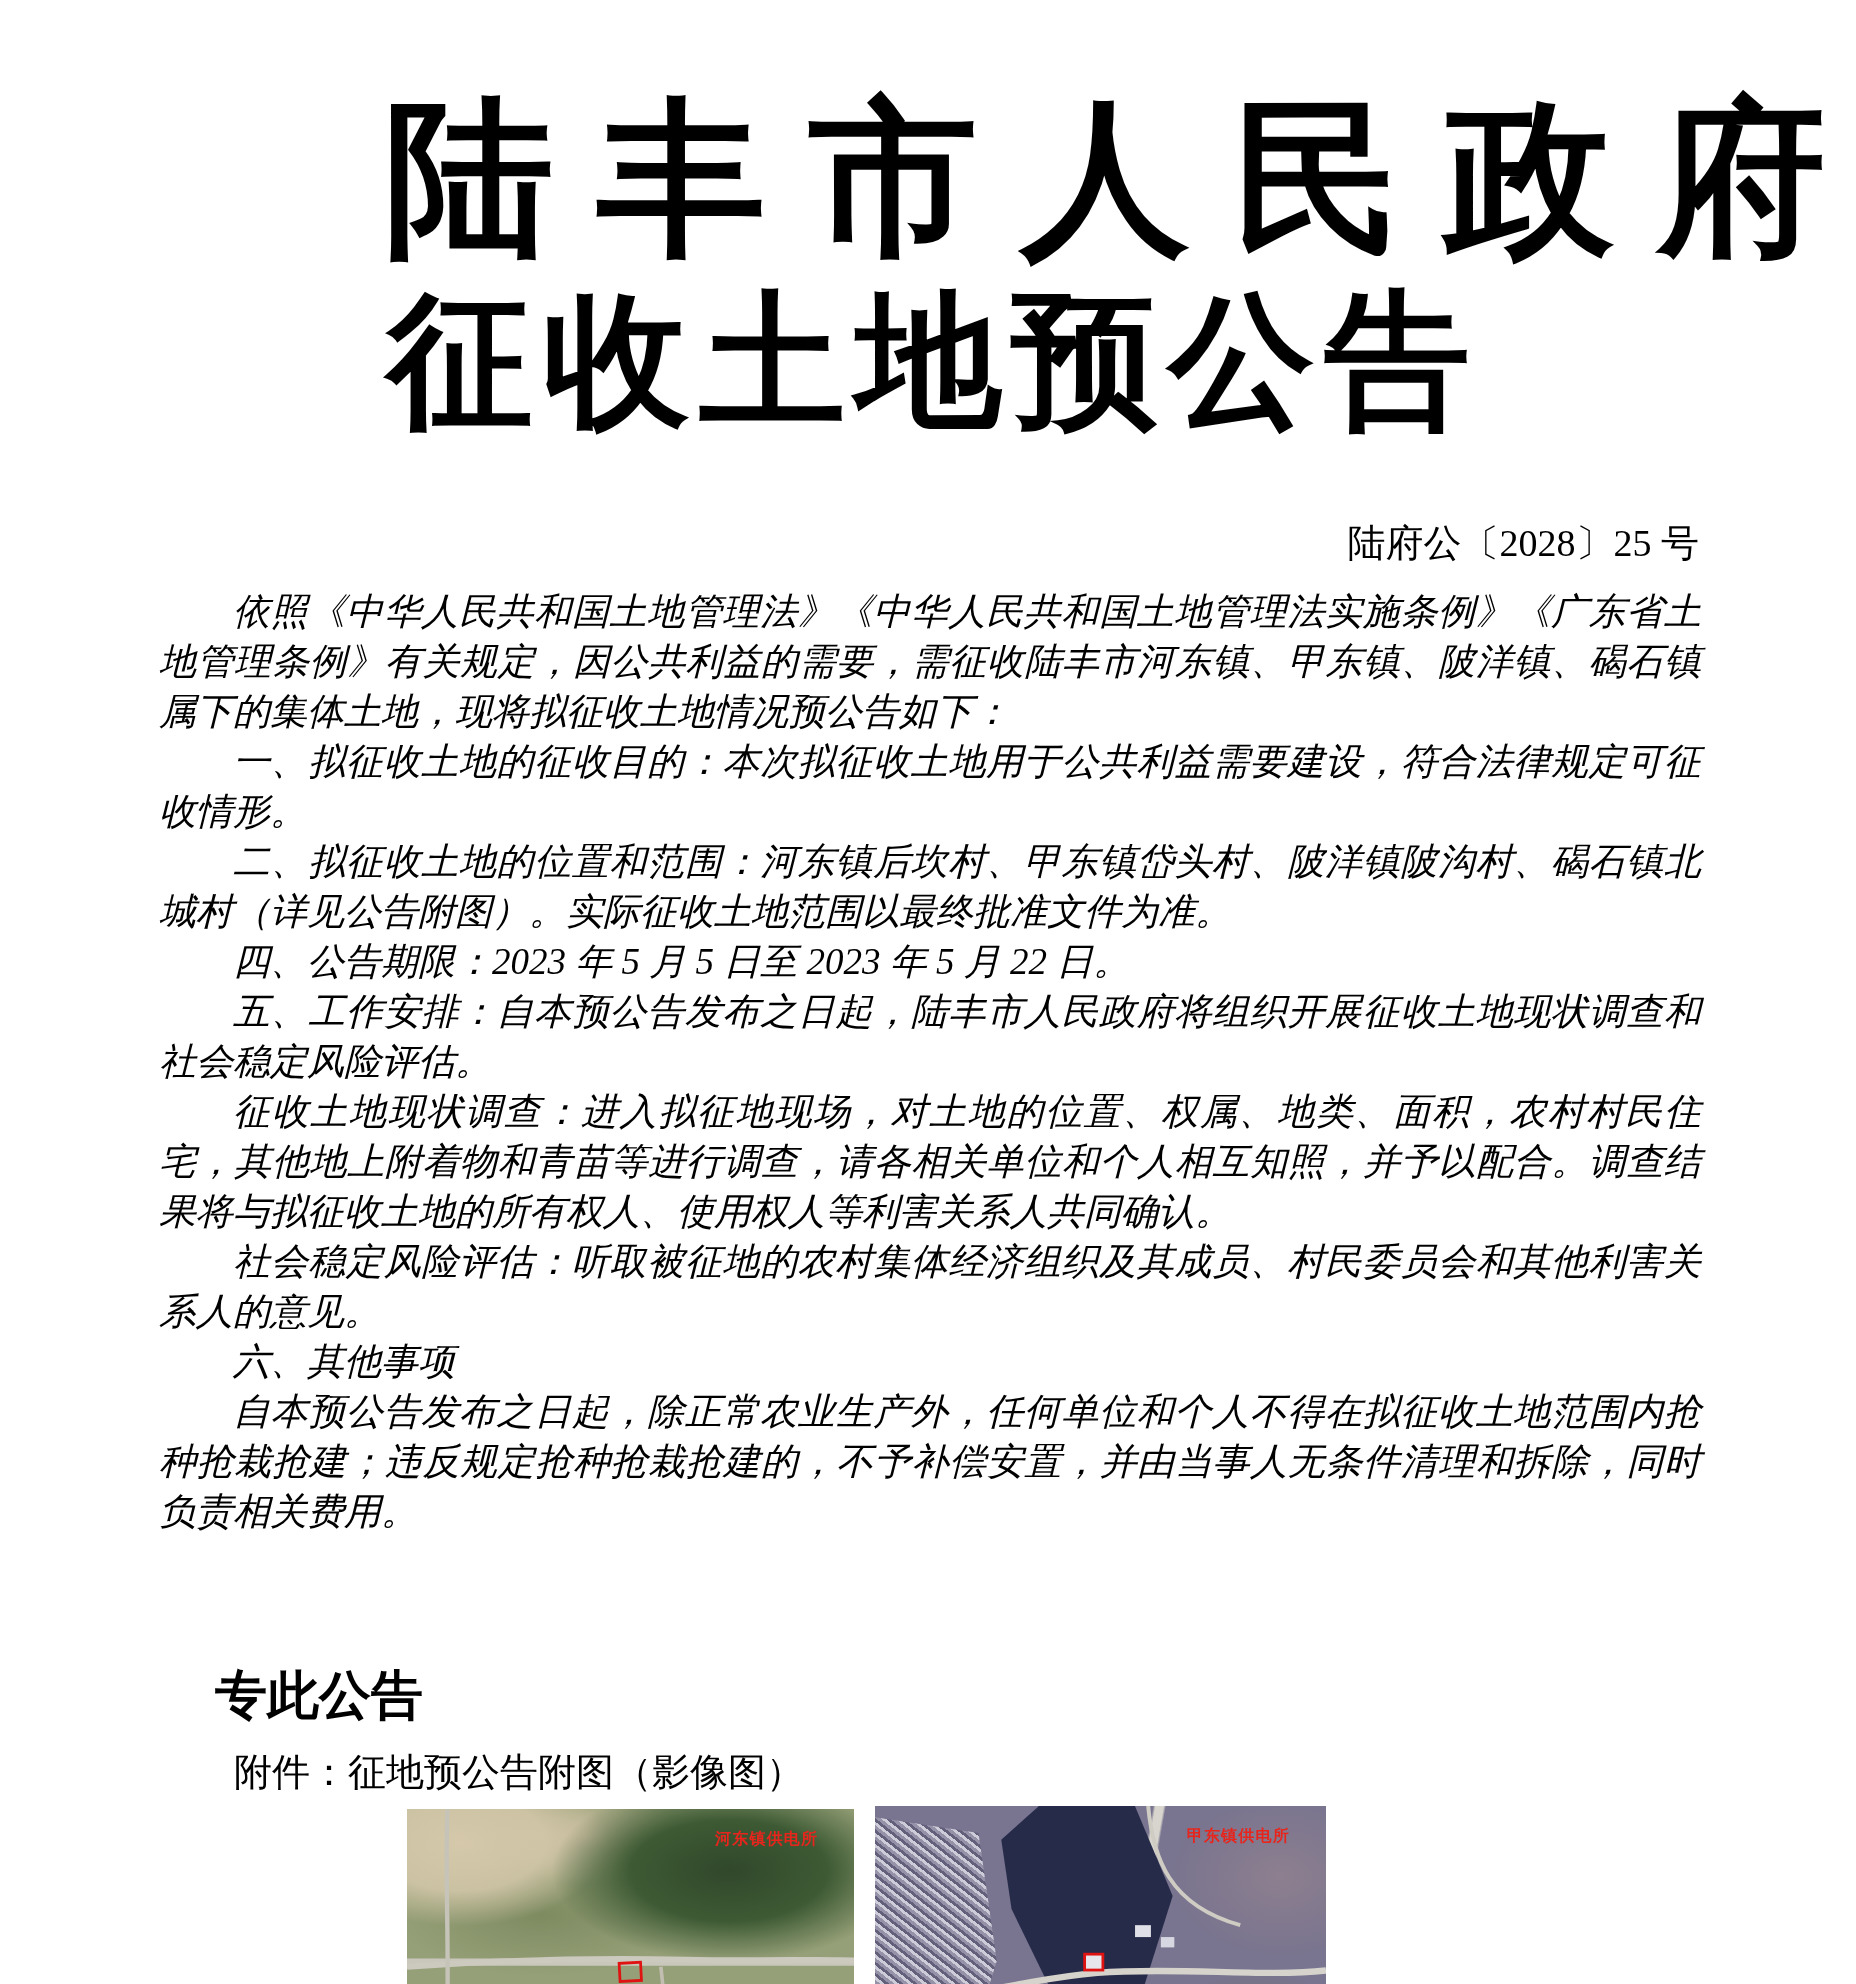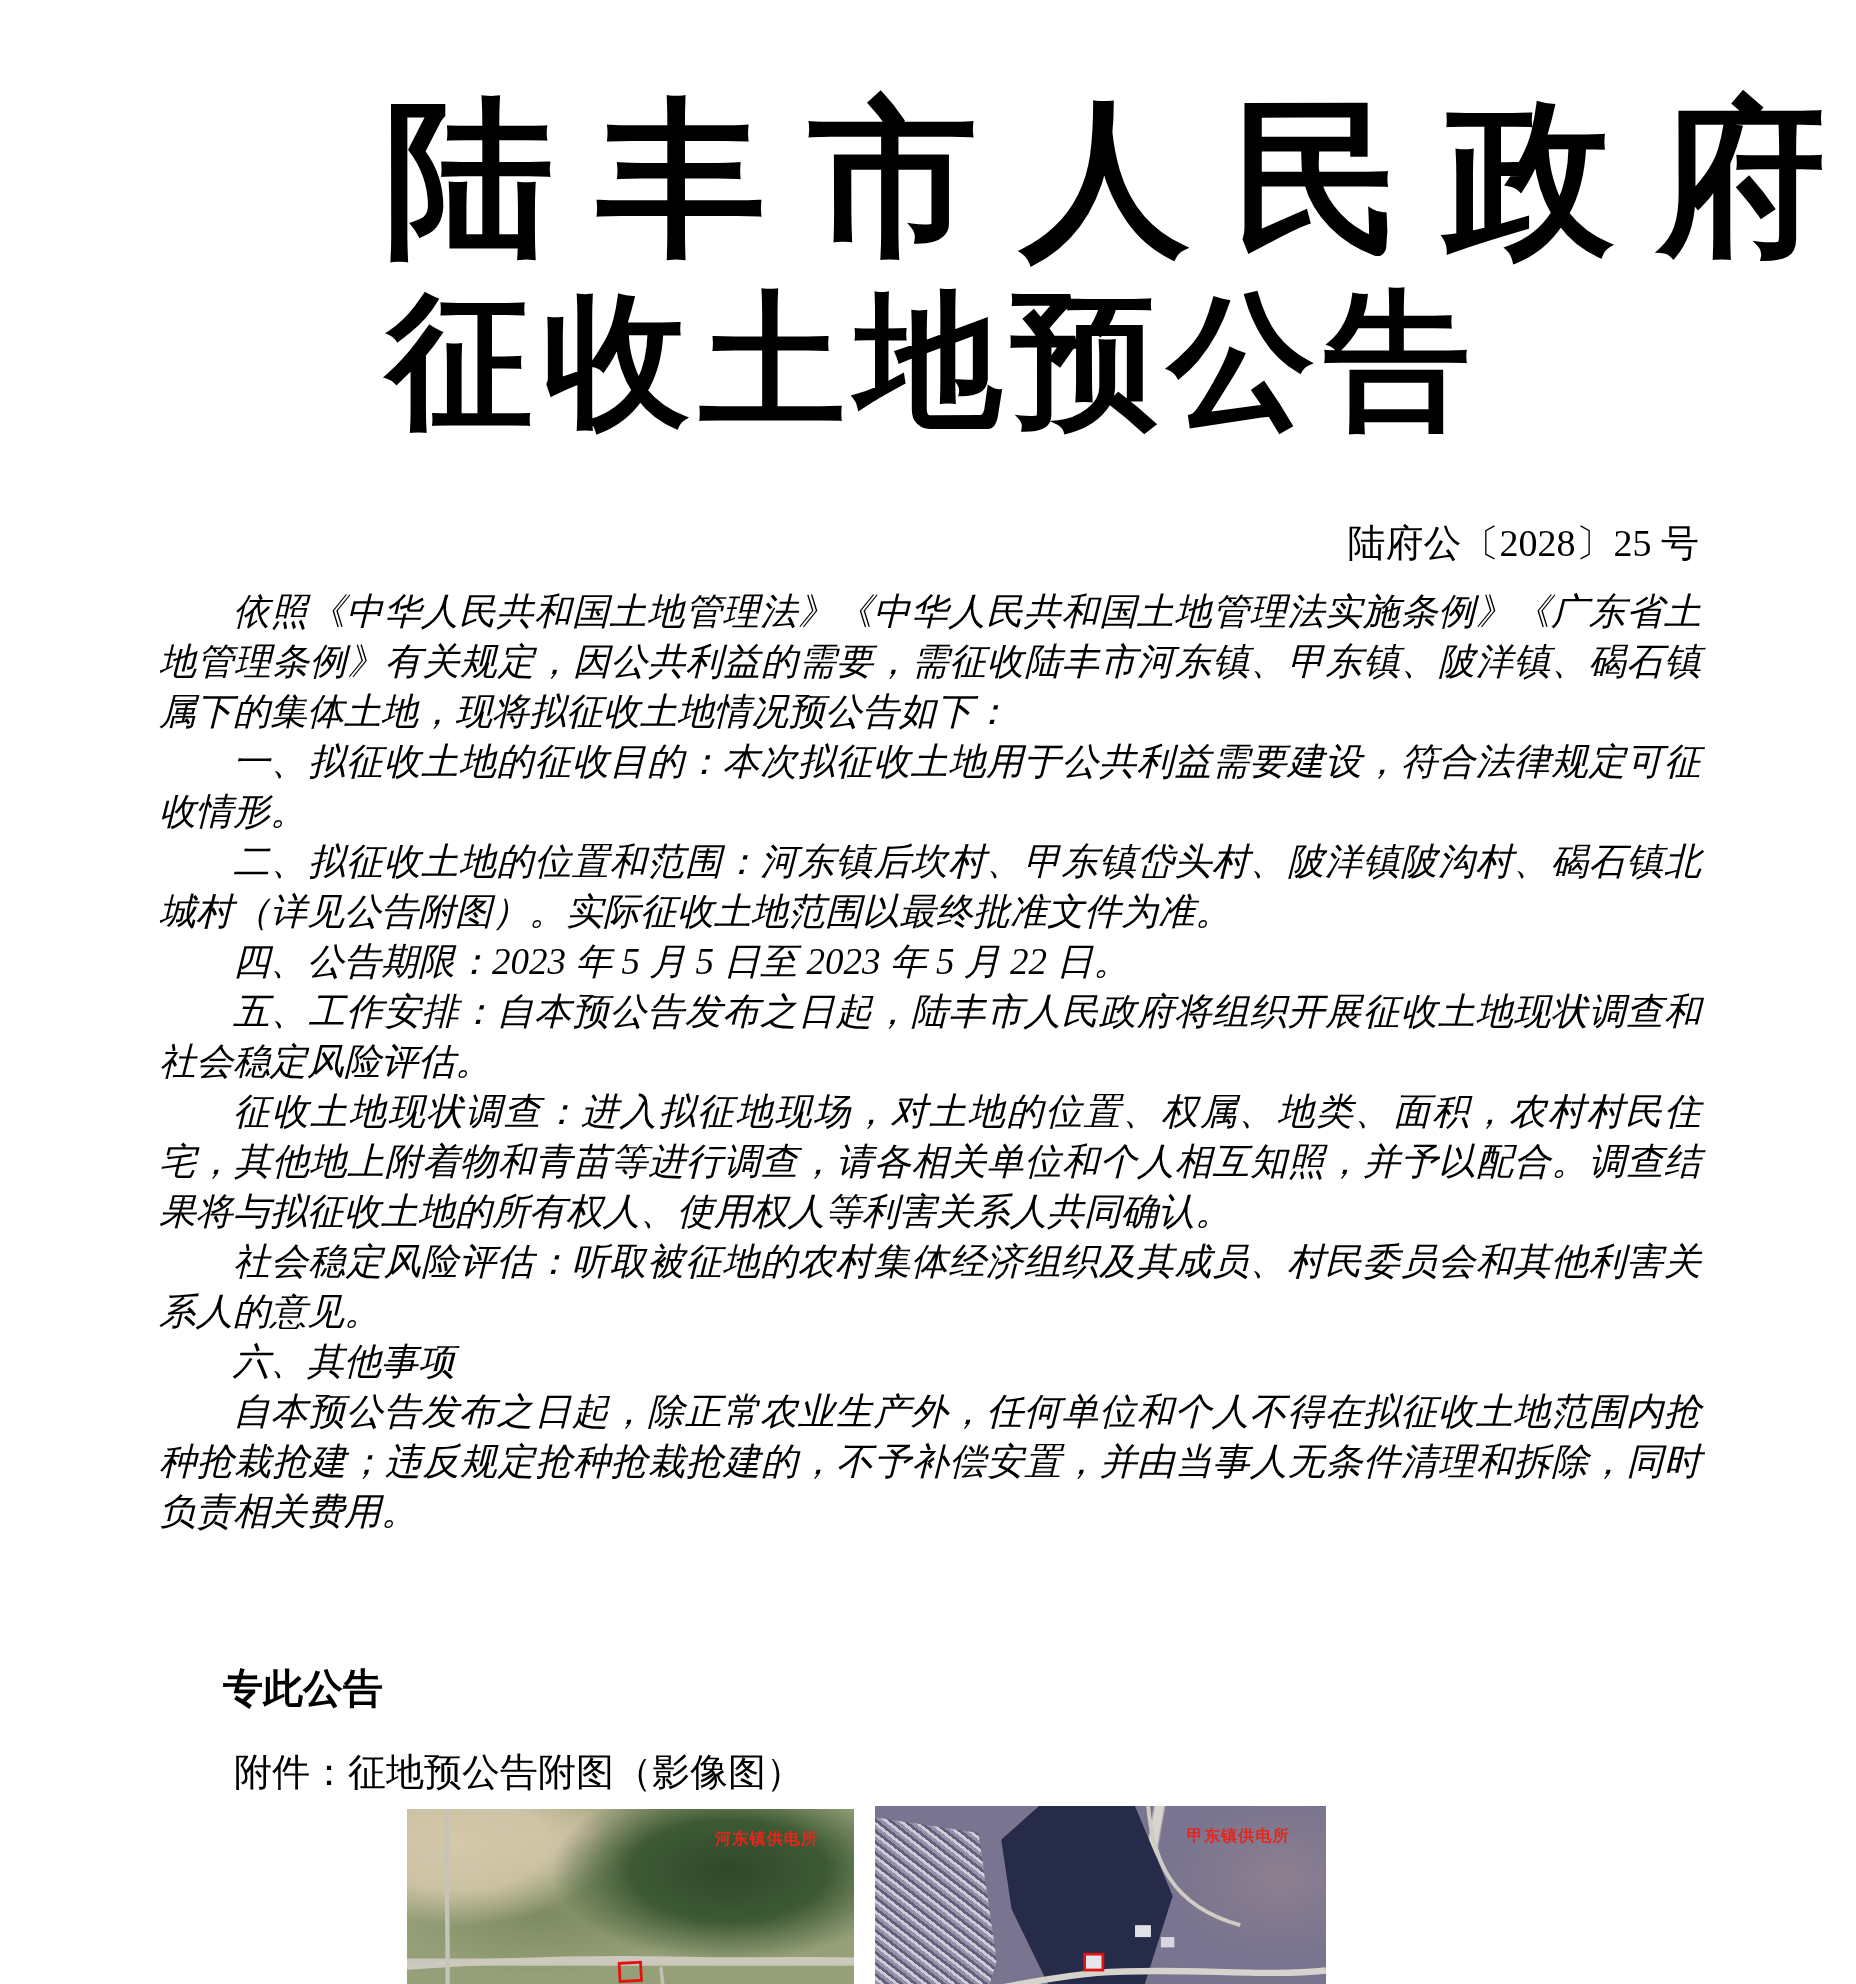--- a/index.html
+++ b/index.html
@@ -27,22 +27,22 @@
   }
 
   
   .body-text{
     position:absolute;left:159px;right:156px;top:587px;
     font-size:37px;line-height:50px;text-align:justify;
   }
   .body-text p{margin:0;padding:0;text-indent:2em;font-style:italic;}
 
   .closing{
-    position:absolute;left:223px;top:1667px;
-    font-size:40px;font-weight:bold;line-height:1.1;white-space:nowrap;
+    position:absolute;left:215px;top:1667px;
+    font-size:52px;font-weight:bold;line-height:1.1;white-space:nowrap;
   }
   .attachment-label{
     position:absolute;left:234px;top:1752px;
     font-size:38px;line-height:1.1;white-space:nowrap;
   }
 
   
   .tile{position:absolute;overflow:hidden;background:#97a077;}
   .tile svg{position:absolute;left:0;top:0;width:100%;height:100%;}
   .sat-label{

